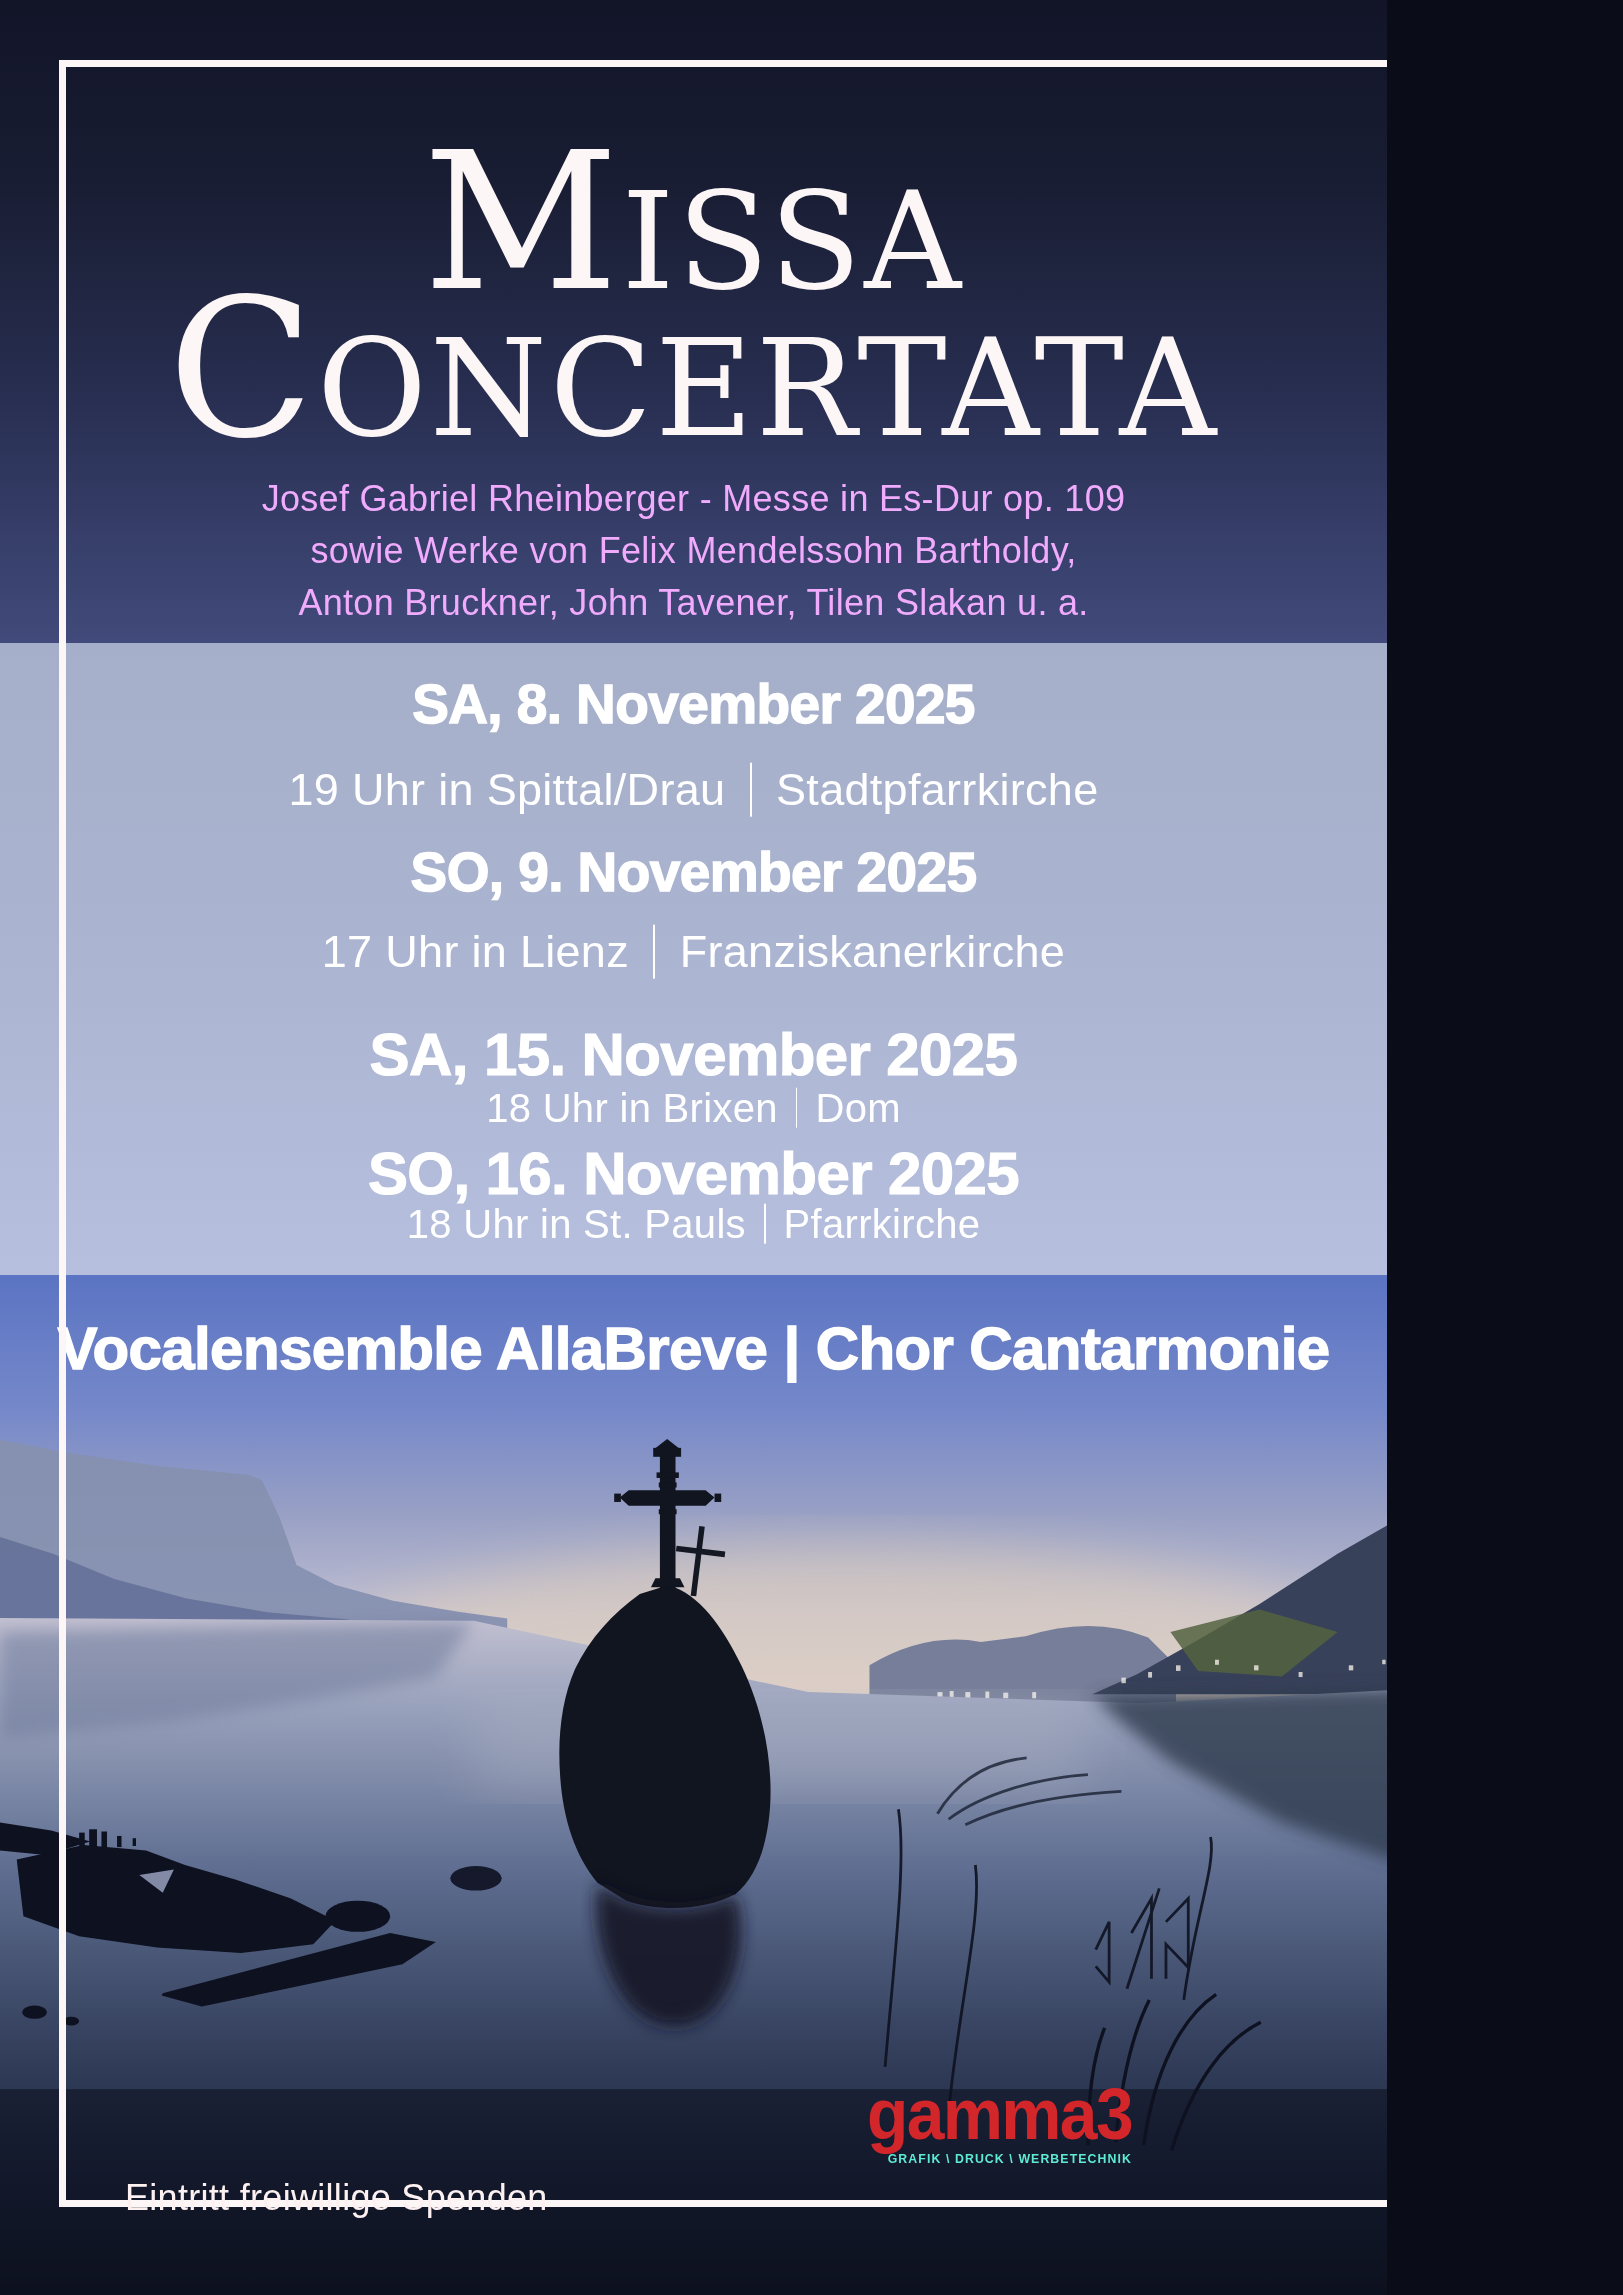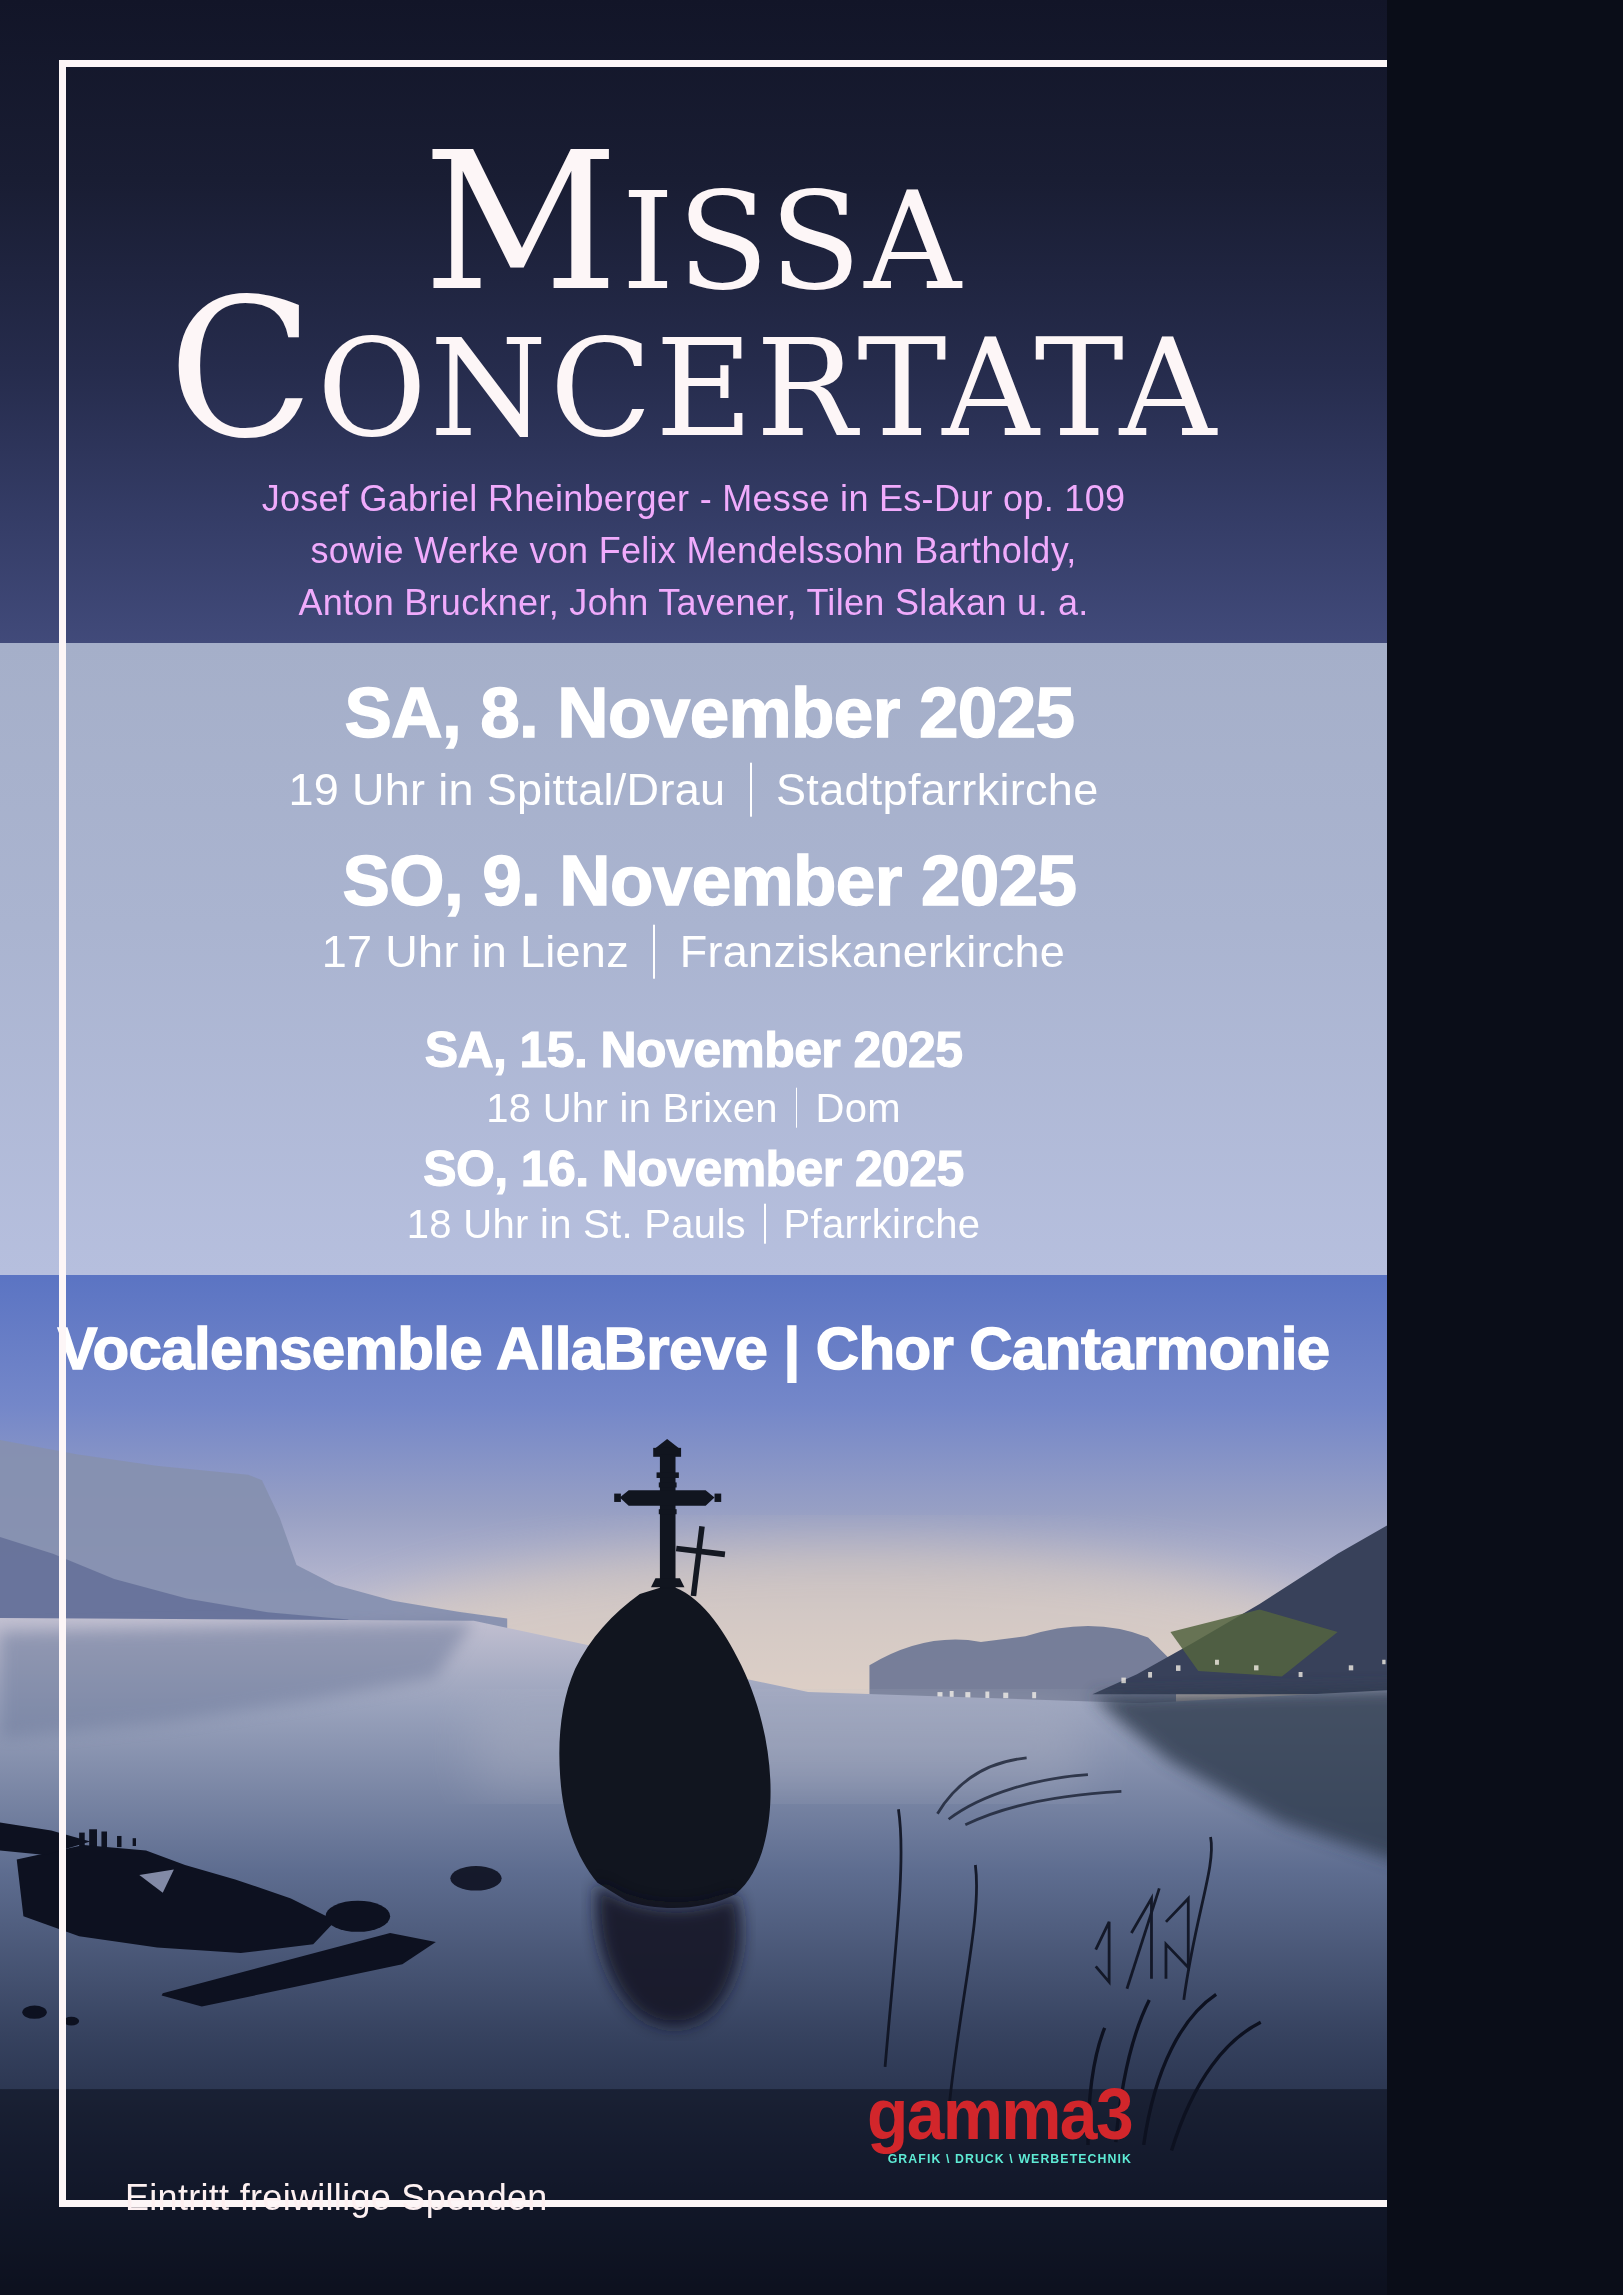--- a/index.html
+++ b/index.html
@@ -35,22 +35,22 @@
   .title1{top:127px;}
   .title2{top:274px;}
   .program{
     top:473px;font-size:36px;line-height:1.45;font-weight:400;
     color:#f0abfc;letter-spacing:0.3px;z-index:10;
   }
   .event-date{
     font-weight:700;color:#ffffff;line-height:1;z-index:10;
     letter-spacing:-0.6px;-webkit-text-stroke:1.4px #ffffff;
   }
-  .event-date.lg{font-size:71px;padding-left:16px;}
-  .event-date.sm{font-size:50px;-webkit-text-stroke:1.1px #ffffff;}
+  .event-date.lg{font-size:55px;}
+  .event-date.sm{font-size:60px;-webkit-text-stroke:1.1px #ffffff;}
   .event-time{
     font-weight:400;color:#ffffff;line-height:1;z-index:10;letter-spacing:0.3px;
   }
   .event-time.lg{font-size:45px;}
   .event-time.sm{font-size:40px;}
   .vbar{
     display:inline-block;background:#ffffff;vertical-align:middle;
     margin:0 24.5px;transform:translateY(-3.3px);
   }
   .vbar.lg{width:1.7px;height:54px;}

